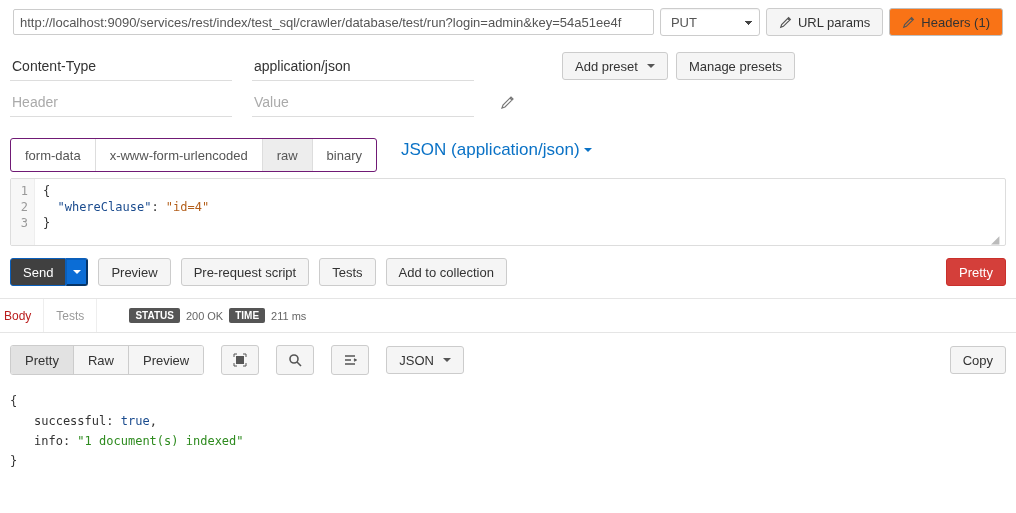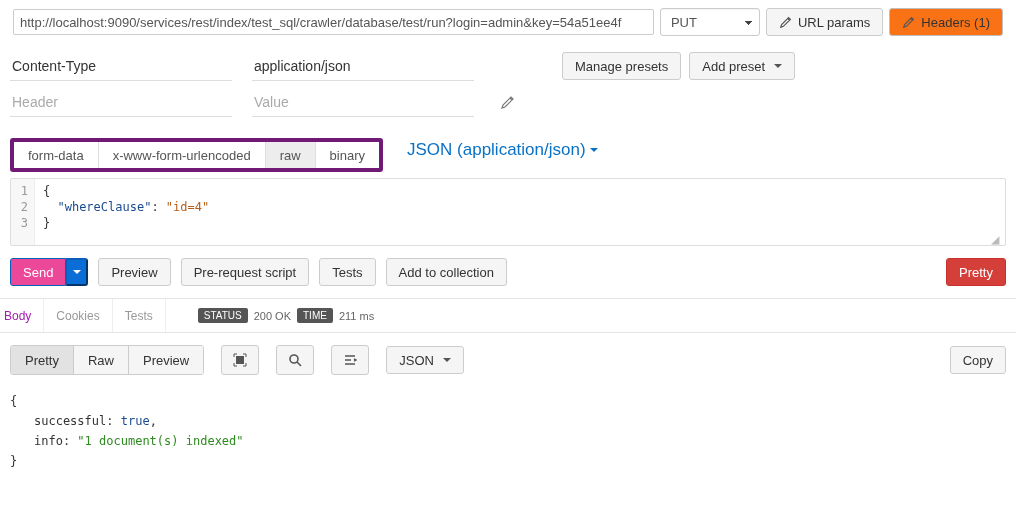--- a/index.html
+++ b/index.html
@@ -17,52 +17,52 @@
   .hdrs{padding:4px 10px 2px 10px}
   .hrow{display:flex;align-items:center;height:36px}
   .hfield{border:none;border-bottom:1px solid #ddd;height:30px;padding:2px 2px;font-size:14px;color:#333;margin-right:20px;background:transparent}
   .hfield.key{width:222px;}
   .hfield.val{width:222px}
   .hfield::placeholder{color:#aaa}
   .presets{margin-left:68px;display:flex;gap:8px}
   .caret{display:inline-block;width:0;height:0;border-left:4px solid transparent;border-right:4px solid transparent;border-top:4px solid #555;margin-left:4px;vertical-align:middle}
 
   
-  .btabs{display:flex;align-items:flex-end;border:4px solid #701a75;border-radius:3px;margin:16px 10px 6px 10px;height:34px;width:fit-content}
+  .btabs{display:flex;align-items:flex-end;border:1px solid #701a75;border-radius:3px;margin:16px 10px 6px 10px;height:34px;width:fit-content}
   .btab{padding:0 14px;height:100%;display:flex;align-items:center;border-right:1px solid #ddd;color:#555;cursor:pointer;font-size:13px}
   .btab:last-child{border-right:none}
   .btab.active{background:#ededed}
   .json-dd{margin-left:14px;color:#0a72c6;font-size:17px;display:inline-flex;align-items:center;height:34px}
   .json-dd .caret{border-top-color:#0a72c6}
   
   
   .editor{margin:0 10px;border:1px solid #ddd;border-radius:2px;display:flex;font-family:Menlo,Consolas,monospace;font-size:12px;line-height:16px;position:relative;height:68px}
   .gutter{background:#f7f7f7;color:#999;padding:4px 6px;text-align:right;border-right:1px solid #eee;user-select:none;width:24px}
   .code{padding:4px 8px;white-space:pre}
   .str{color:#b35f1b}
   .key2{color:#1a4b8e}
   .resize{position:absolute;right:2px;bottom:-2px;width:12px;height:12px;color:#bbb;font-size:14px;line-height:8px;cursor:nwse-resize}
 
   
   .actions{display:flex;align-items:center;margin:12px 10px;gap:10px}
-  .btn-primary{background:#ec4899;border-color:#0a5fbb;color:#fff}
+  .btn-primary{background:#404040;border-color:#0a5fbb;color:#fff}
   .btn-split{display:flex}
   .btn-split .btn{border-radius:3px 0 0 3px}
   .btn-split .dd{border-radius:0 3px 3px 0;border-left:1px solid #0a5fbb;background:#0b6dd6;color:#fff;width:22px;border-color:#0a5fbb;padding:0;height:28px;display:flex;align-items:center;justify-content:center;cursor:pointer}
   .btn-split .dd .caret{border-top-color:#fff;margin:0}
   .btn-danger{background:#d43f3a;border-color:#c9302c;color:#fff;margin-left:auto}
   
   .divider{height:1px;background:#e5e5e5;margin:8px 0 0 0}
 
   
   .rtabs{display:flex;align-items:center;height:34px;padding:0 0 0 0;border-bottom:1px solid #e5e5e5}
   .rtab{padding:0 12px;height:100%;display:flex;align-items:center;color:#999;cursor:pointer;font-size:12px;border-right:1px solid #eee}
-  .rtab:first-child{color:#a21caf;padding-left:4px}
+  .rtab:first-child{color:#b91c1c;padding-left:4px}
   .status{margin-left:32px;display:flex;align-items:center;gap:6px;font-size:11px;color:#666}
-  .pill{background:#555;color:#fff;border-radius:2px;padding:2px 6px;font-size:10px;font-weight:normal}
+  .pill{background:#555;color:#fff;border-radius:2px;padding:2px 6px;font-size:10px;font-weight:bold}
   
   
   .rbar{display:flex;align-items:center;padding:12px 10px;gap:17px}
   .group{display:flex;border:1px solid #ccc;border-radius:3px;overflow:hidden}
   .gbtn{padding:0 14px;height:28px;display:flex;align-items:center;border-right:1px solid #ccc;background:#f5f5f5;cursor:pointer;font-size:13px;color:#333}
   .gbtn:last-child{border-right:none}
   .gbtn.active{background:#e2e2e2}
   .ibtn{width:38px;height:30px;border:1px solid #ccc;border-radius:3px;background:#f5f5f5;display:flex;align-items:center;justify-content:center;cursor:pointer}
   .copy{margin-left:auto}
 
@@ -99,25 +99,25 @@
       </span>
     <span>Headers (1)</span>
   </button>
 </div>
 
 <div class="hdrs">
   <div class="hrow">
     <input class="hfield key" value="Content-Type" style="">
     <input class="hfield val" value="application/json" style="">
     <div class="presets">
-      <button class="btn">Manage presets</button>
       <button class="btn">
         <span>Add preset</span>
         <span class="caret"></span>
       </button>
+      <button class="btn">Manage presets</button>
     </div>
   </div>
   <div class="hrow">
     <input class="hfield key" placeholder="Header" style="">
     <input class="hfield val" placeholder="Value" style="">
     <span style="margin-left:6px">
         <svg width="16" height="16" viewBox="0 0 16 16">
           <path fill="none" stroke="#777" stroke-width="1.2" d="M2 14 3 11 11 3l2 2-8 8-3 1zM10 4l2 2"></path>
         </svg>
       </span>
@@ -156,21 +156,20 @@
   <button class="btn">Pre-request script</button>
   <button class="btn">Tests</button>
   <button class="btn">Add to collection</button>
   <button class="btn btn-danger">Pretty</button>
 </div>
 
 <div class="divider"></div>
 
 <div class="rtabs">
   <div class="rtab">Body</div>
-  <div class="rtab">Cookies</div>
   <div class="rtab">Tests</div>
   <div class="status">
     <span class="pill">STATUS</span>
     <span>200 OK</span>
     <span class="pill">TIME</span>
     <span>211 ms</span>
   </div>
 </div>
 
 <div class="rbar">

